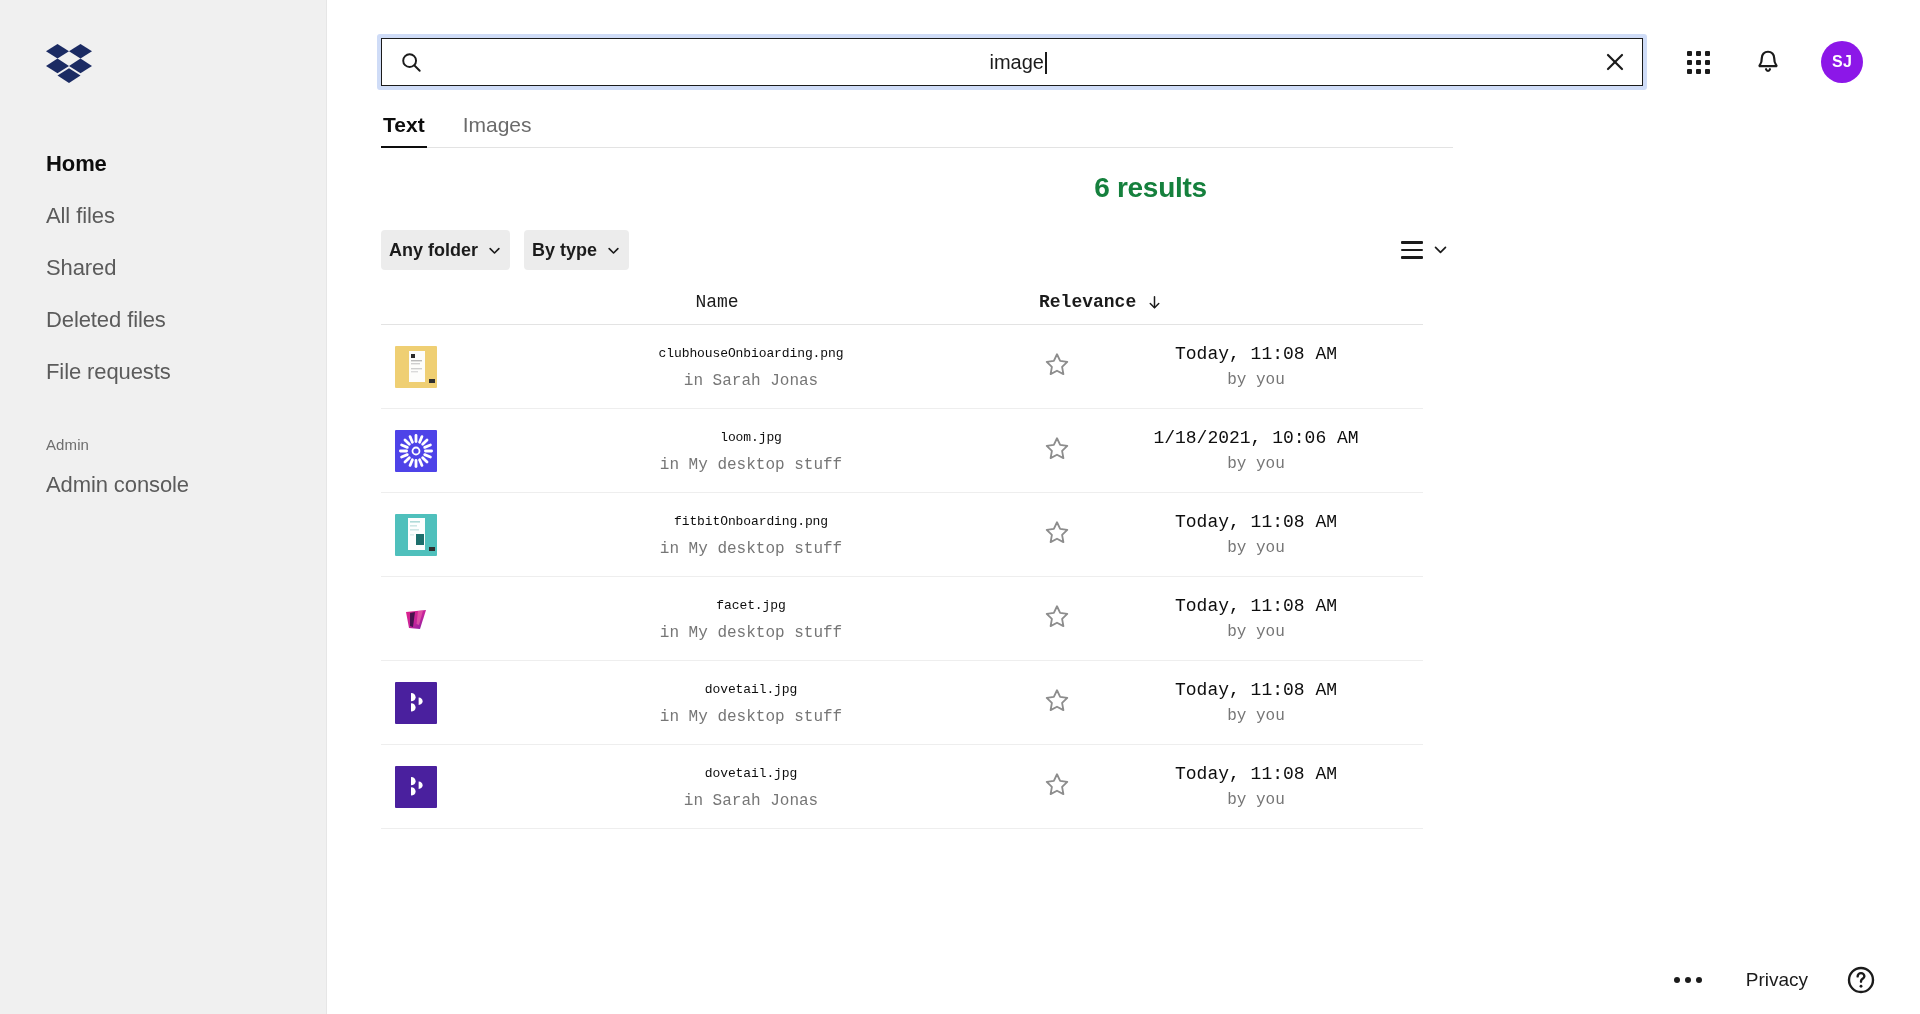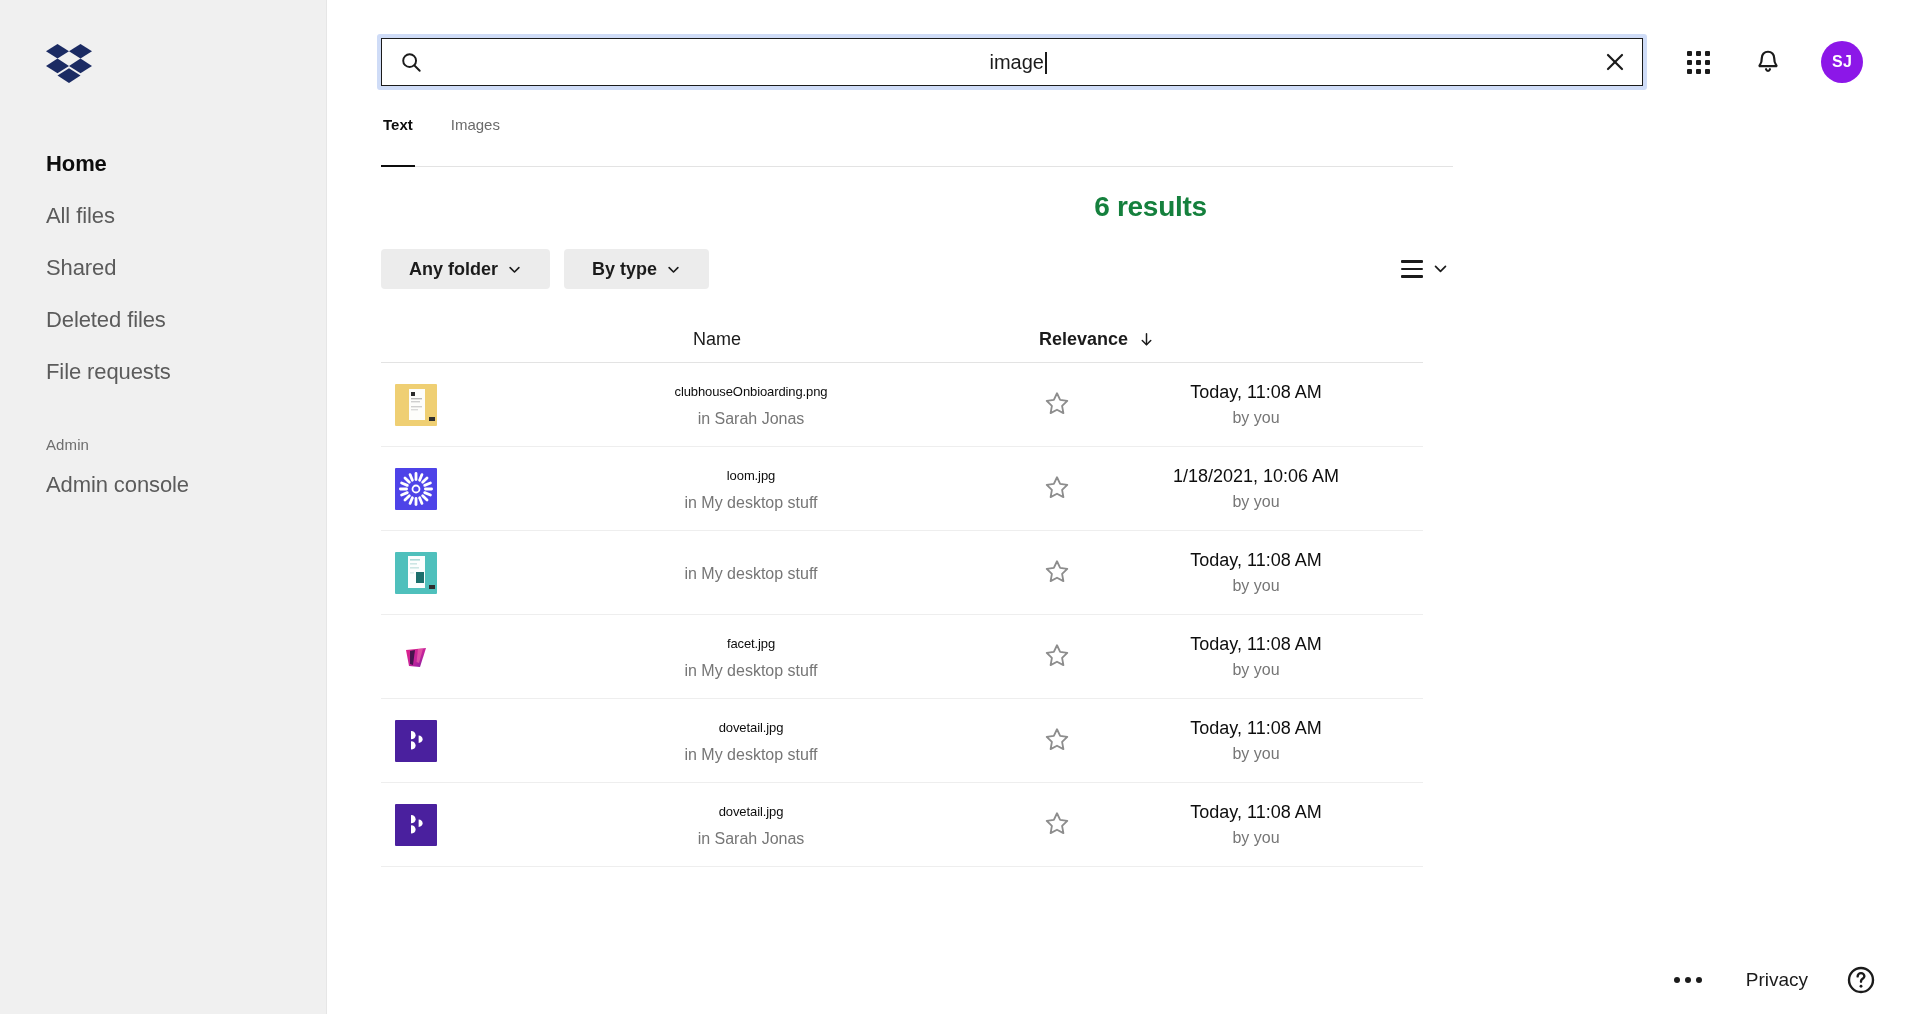--- a/index.html
+++ b/index.html
@@ -114,23 +114,23 @@
   .content { padding: 0 0 0 54px; }
   .tabs {
     display: flex;
     align-items: flex-end;
     gap: 34px;
     margin-top: 26px;
     width: 1072px;
     border-bottom: 1px solid #e3e3e3;
   }
   .tab {
-    font-size: 15px;
+    font-size: 21px;
     color: #6b6b6b;
-    padding: 0 2px 28px 2px;
+    padding: 0 2px 9px 2px;
     cursor: pointer;
     position: relative;
     line-height: 26px;
   }
   .tab.active { color: #0d0d0d; font-weight: 700; }
   .tab.active::after {
     content: "";
     position: absolute;
     left: 0; right: 0; bottom: -1px;
     height: 2.5px; background: #0d0d0d;
@@ -142,35 +142,35 @@
   }
 
   
   .filter-row {
     display: flex; align-items: center;
     margin-top: 26px;
     width: 1072px;
   }
   .pill {
     display: inline-flex; align-items: center; gap: 9px;
-    height: 40px; padding: 0 28px;
+    height: 40px; padding: 0 8px;
     background: #ececec; border-radius: 4px;
     font-size: 18px; font-weight: 700; color: #1b1b1b;
     cursor: pointer; margin-right: 14px;
   }
   .view-opts {
     margin-left: auto;
     display: inline-flex; align-items: center; gap: 9px;
     cursor: pointer; color: #1b1b1b; padding: 4px;
   }
   .lines { display: flex; flex-direction: column; gap: 5px; width: 22px; }
   .lines i { display: block; height: 2.4px; background: #1b1b1b; border-radius: 1px; }
 
   
-  .table { margin-top: 40px; width: 1042px; }
+  .table { margin-top: 22px; width: 1042px; font-family: Liberation Mono, monospace; }
   .thead {
     display: flex; align-items: center;
     padding: 0 12px 12px 14px;
     border-bottom: 1px solid #e3e3e3;
   }
   .th-name { font-size: 18px; color: #1b1b1b; flex: 1; }
   .th-rel {
     font-size: 18px; color: #1b1b1b; font-weight: 700;
     display: inline-flex; align-items: center; gap: 10px;
     width: 372px; cursor: pointer;
@@ -424,20 +424,21 @@
               <rect x="13" y="4" width="17" height="32" fill="#FCFEFE"></rect>
               <rect x="15" y="7" width="10" height="1.6" fill="#AFDAD8"></rect>
               <rect x="15" y="11" width="7" height="1.6" fill="#CDE6E5"></rect>
               <rect x="15" y="15" width="9" height="1.6" fill="#CDE6E5"></rect>
               <rect x="21" y="20" width="8" height="11" fill="#1C6F6C"></rect>
               <rect x="15" y="20" width="4" height="1.6" fill="#DDEDEC"></rect>
               <rect x="34" y="33" width="6" height="4" fill="#2F2F2F"></rect>
             </svg>
           </div>
           <div class="namecell">
+            <div class="fname">fitbitOnboarding.png</div>
             <div class="floc">in My desktop stuff</div>
           </div>
           <div class="star">
             <svg width="26" height="26" viewBox="0 0 24 24" fill="none" stroke="currentColor" stroke-width="1.7" stroke-linejoin="round">
               <polygon points="12 3 14.9 9.1 21.5 10 16.7 14.7 17.9 21.3 12 18.2 6.1 21.3 7.3 14.7 2.5 10 9.1 9.1"></polygon>
             </svg>
           </div>
           <div class="datecell">
             <div class="dline">Today, 11:08 AM</div>
             <div class="dby">by you</div>

